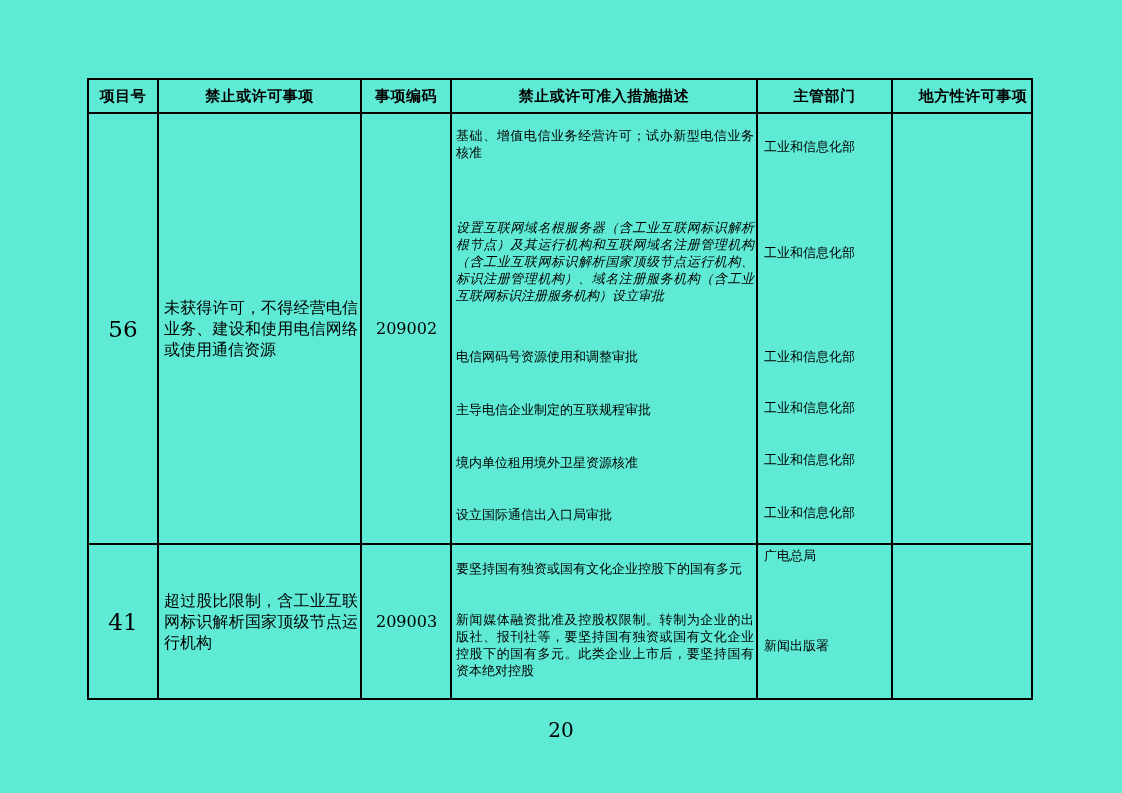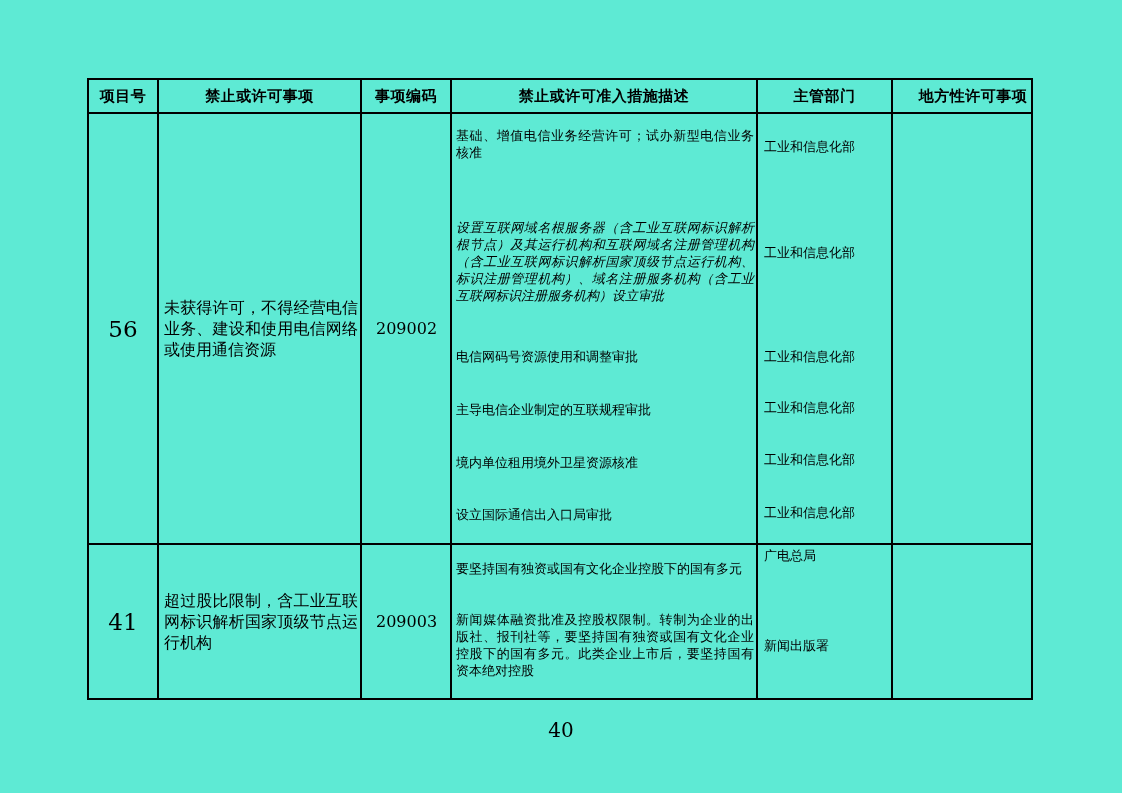--- a/index.html
+++ b/index.html
@@ -156,15 +156,15 @@
       <div class="desc-block r57m2">新闻媒体融资批准及控股权限制。转制为企业的出版社、报刊社等，要坚持国有独资或国有文化企业控股下的国有多元。此类企业上市后，要坚持国有资本绝对控股</div>
     </div>
     <div class="cell dept-cell last-row">
       <div class="dept-block r57d1">广电总局</div>
       <div class="dept-block r57d2">新闻出版署</div>
     </div>
     <div class="cell last-col last-row"></div>
 
   </div>
 
-  <div class="page-number">40</div>
+  <div class="page-number">20</div>
 
 </div>
 
 </body></html>

